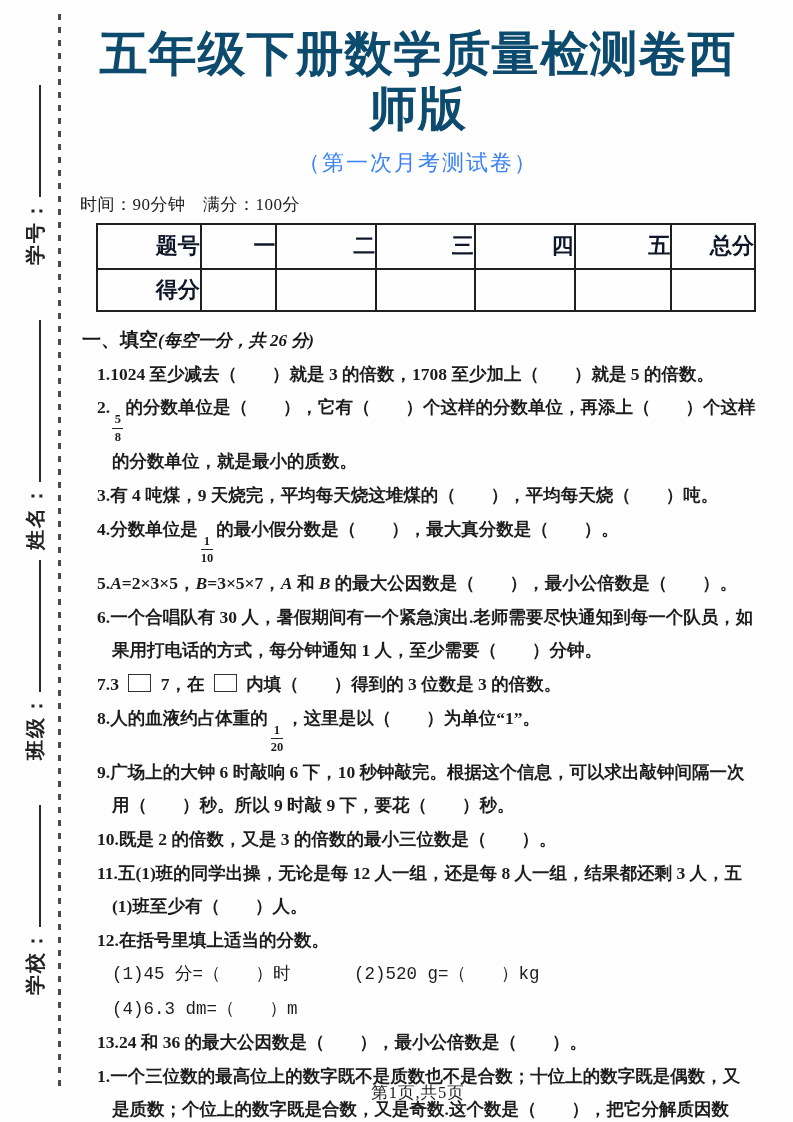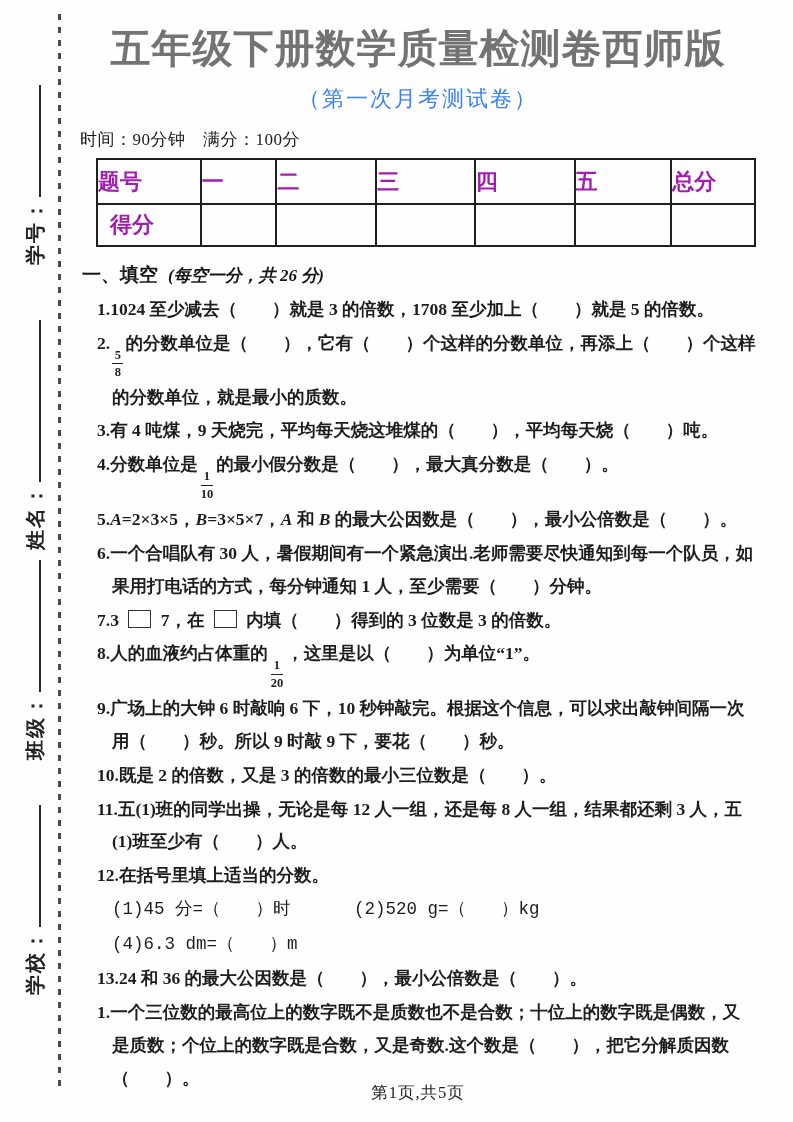--- a/index.html
+++ b/index.html
@@ -17,40 +17,40 @@
     position:absolute;height:30px;display:flex;align-items:flex-end;
     transform:rotate(-90deg);
     font-size:20px;font-weight:600;letter-spacing:2px;white-space:nowrap;
     color:#222;
   }
   .sidebar-field .f-label{line-height:1;}
   .sidebar-field .blank{flex:1;height:7px;border-bottom:2px solid #2a2a2a;margin:0 0 4px 2px;}
   
   .main{position:absolute;left:80px;top:0;width:676px;}
   .page-title{
-    margin:26px 0 0;text-align:center;font-size:40px;line-height:1.15;
-    font-weight:600;letter-spacing:1px;color:#737373;
+    margin:26px 0 0;text-align:center;font-size:48px;line-height:1.15;
+    font-weight:600;letter-spacing:1px;color:#0c4a6e;
   }
   .page-subtitle{
     margin:15px 0 0;text-align:center;font-size:22px;line-height:1.1;
     font-weight:500;letter-spacing:2px;color:#3b82f6;
   }
   .meta{ text-align:left;font-size:17px;margin:17px 1px 7px 0;letter-spacing:.5px; }
   
   table.score{border-collapse:collapse;margin-left:16px;table-layout:fixed;}
   table.score td,table.score th{
-    border:2px solid #1f1f1f;text-align:left;vertical-align:middle;
-    font-size:22px;font-weight:600;padding:0;color:#a21caf;
+    border:2px solid #1f1f1f;text-align:right;vertical-align:middle;
+    font-size:22px;font-weight:600;padding:0;color:#0f172a;
   }
   table.score tr.hdr td{height:43px;}
   table.score tr.scr td{height:40px;padding-left:12px;}
   
   .section-head{margin:15px 0 5px 2px;font-size:19px;color:#161616;}
   .section-head .sec-title{font-weight:700;}
-  .section-head .sec-note{font-style:italic;font-size:17px;font-weight:600;margin-left:10px;}
+  .section-head .sec-note{font-style:italic;font-size:17px;font-weight:600;}
   .questions{margin-left:17px;font-size:17.5px;line-height:1.88;color:#1d1d1d;}
   .question{padding-left:15px;text-indent:-15px;margin:1px 0;font-weight:bold;}
   .frac{
     display:inline-flex;flex-direction:column;align-items:center;
     vertical-align:-0.8em;font-size:12.5px;line-height:1.3;margin:0 2px;
     text-indent:0;
   }
   .frac .num{border-bottom:1.3px solid #222;padding:0 2.5px;}
   .frac .den{padding:0 1px;}
   .fillbox{

